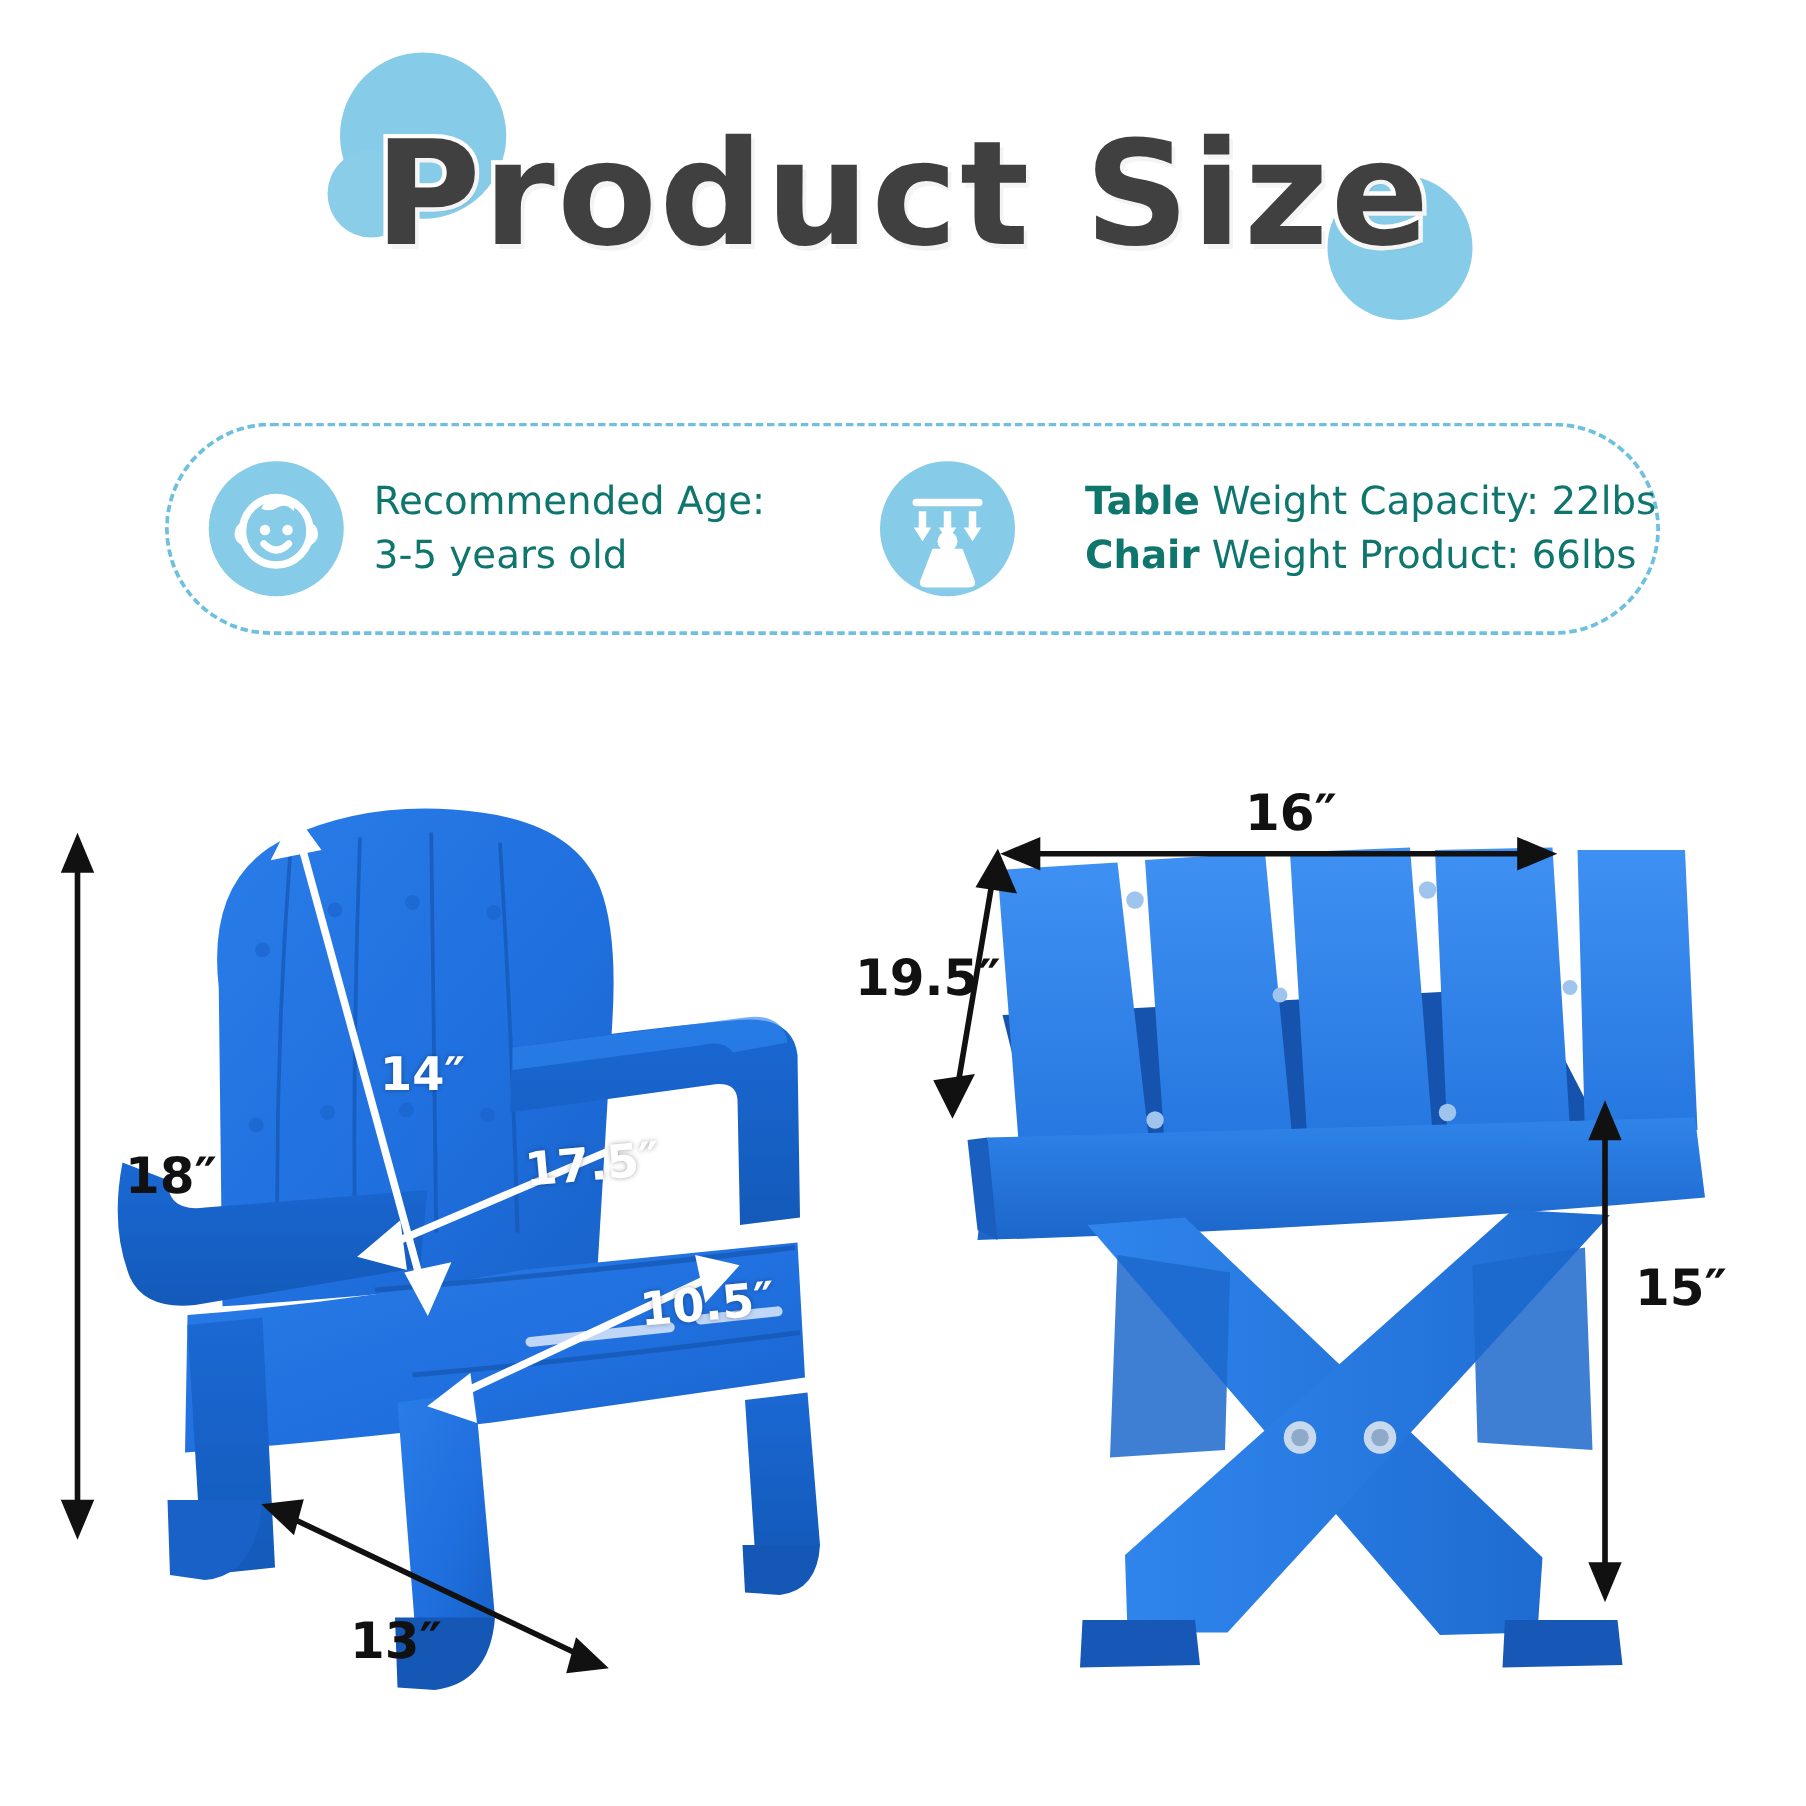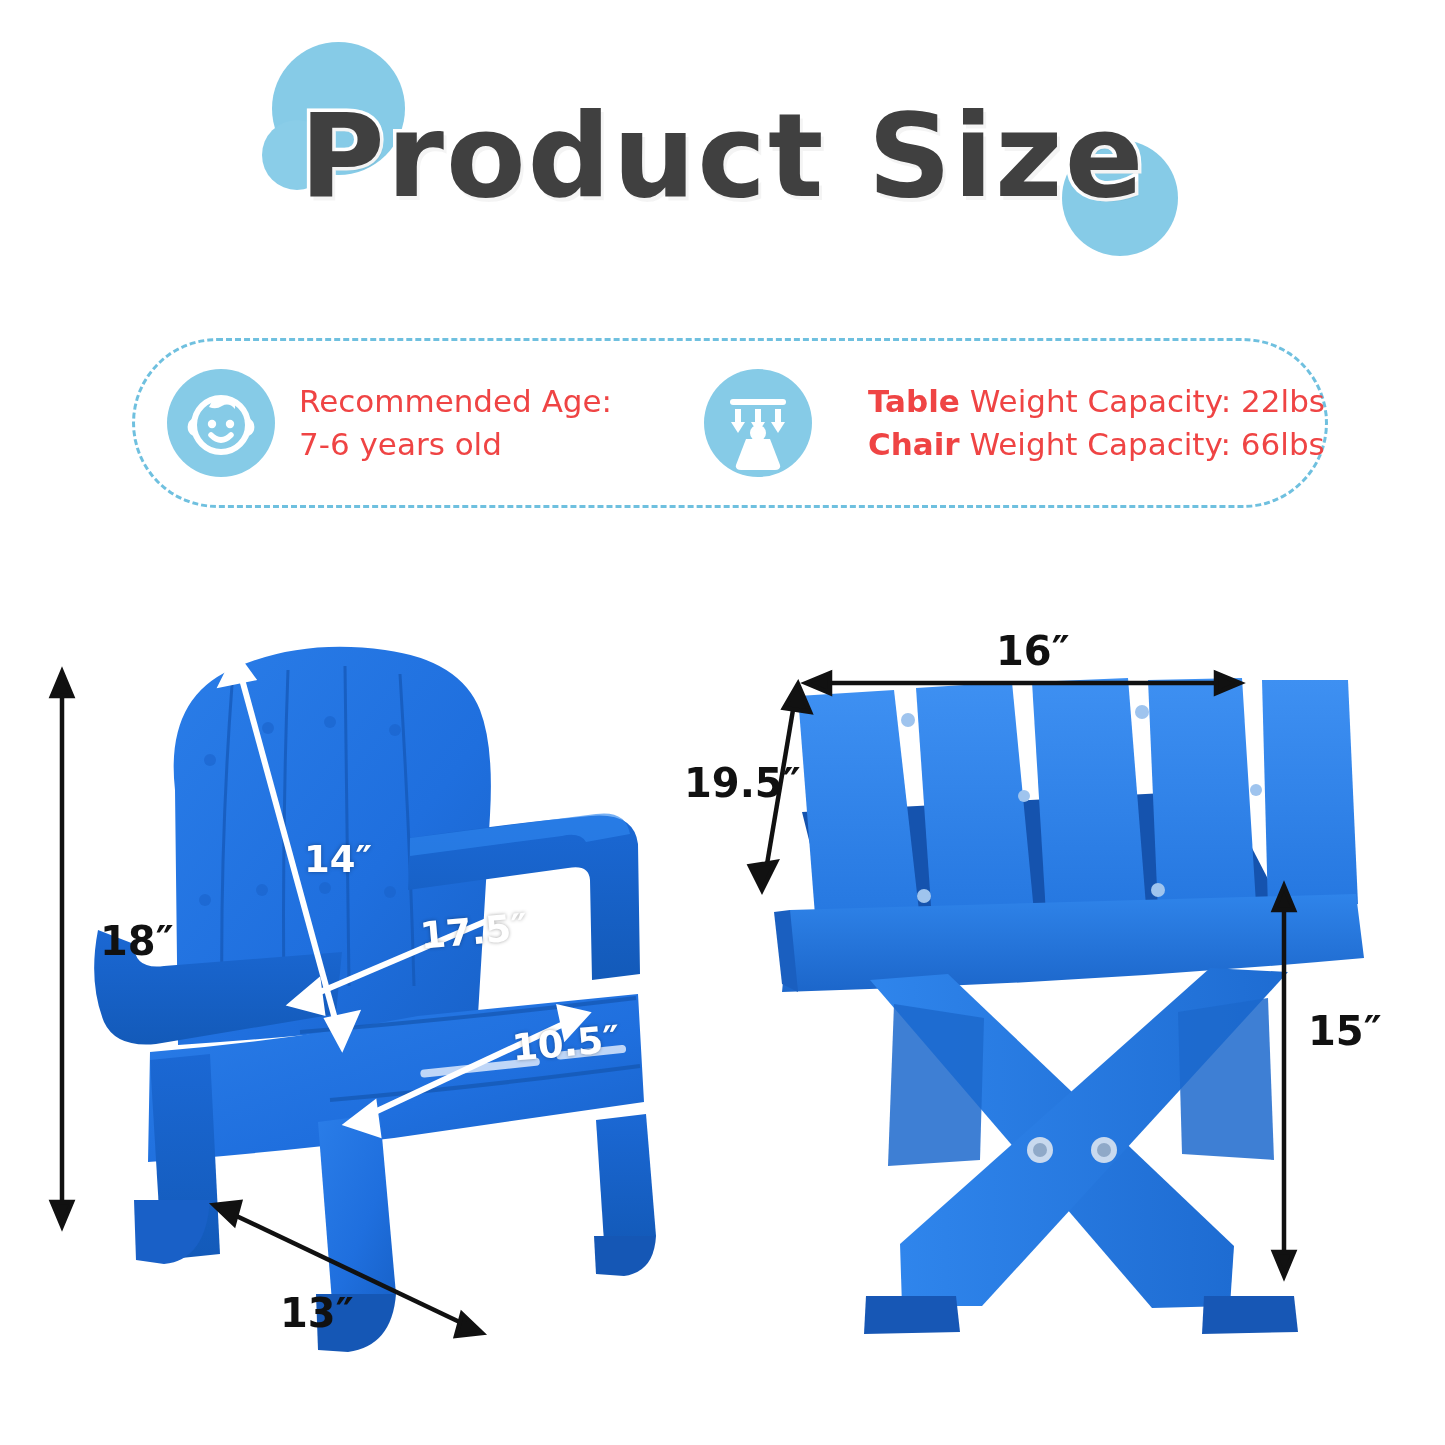--- a/index.html
+++ b/index.html
@@ -40,21 +40,21 @@
   .info-cell{display:flex;align-items:center;}
   #info-age{margin-left:32px;width:560px;}
   #info-weight{margin-left:8px;gap:32px;}
 
   .icon-circle{
     width:108px;height:108px;border-radius:50%;
     background:#86CBE7;flex:0 0 auto;position:relative;
   }
   .info-text{
     margin-left:24px;
-    color:#ef4444;
+    color:#0f766e;
     font-size:31px;line-height:1.38;
     font-family:"DejaVu Sans", sans-serif;
     white-space:nowrap;
   }
   .info-text b{font-weight:700;}
 
   
   .prod{position:absolute;}
   .dimlabel{
     position:absolute;
@@ -90,21 +90,21 @@
             <path d="M81 52 a7 7 0 0 1 0 12"></path>
             <path d="M42 38 q6 -14 18 -10 q10 4 8 12 q-6 -7 -13 -3 q-6 4 -13 1 z" fill="#ffffff" stroke="none"></path>
           </g>
           <circle cx="45" cy="55" r="4.2" fill="#ffffff"></circle>
           <circle cx="63" cy="55" r="4.2" fill="#ffffff"></circle>
           <path d="M44 66 q10 10 20 0" fill="none" stroke="#ffffff" stroke-width="5.5" stroke-linecap="round"></path>
         </svg>
       </div>
       <div class="info-text">
         <div>Recommended Age:</div>
-        <div>7-6 years old</div>
+        <div>3-5 years old</div>
       </div>
     </div>
 
     <div class="info-cell" id="info-weight">
       <div class="icon-circle">
         <svg width="108" height="108" viewBox="0 0 108 108">
           <rect x="26" y="30" width="56" height="6" rx="3" fill="#ffffff"></rect>
           <g fill="#ffffff">
             <rect x="31" y="40" width="6" height="16"></rect>
             <polygon points="27,53 41,53 34,64"></polygon>
@@ -112,21 +112,21 @@
             <polygon points="47,53 61,53 54,64"></polygon>
             <rect x="71" y="40" width="6" height="16"></rect>
             <polygon points="67,53 81,53 74,64"></polygon>
           </g>
           <circle cx="54" cy="64" r="8" fill="#ffffff"></circle>
           <path d="M42 70 h24 l10 26 q1 5 -5 5 H37 q-6 0 -5 -5 z" fill="#ffffff"></path>
         </svg>
       </div>
       <div class="info-text">
         <div><b>Table</b><span> Weight Capacity: 22lbs</span></div>
-        <div><b>Chair</b><span> Weight Capacity: 66lbs</span></div>
+        <div><b>Chair</b><span> Weight Product: 66lbs</span></div>
       </div>
     </div>
 
   </div>
 
   <div class="prod" style="left:0;top:600px;width:760px;height:780px;">
     <svg width="760" height="780" viewBox="0 0 760 780">
       <defs>
         <linearGradient id="chairGrad" x1="0" y1="0" x2="1" y2="1">
           <stop offset="0%" stop-color="#2A7DE8"></stop>

